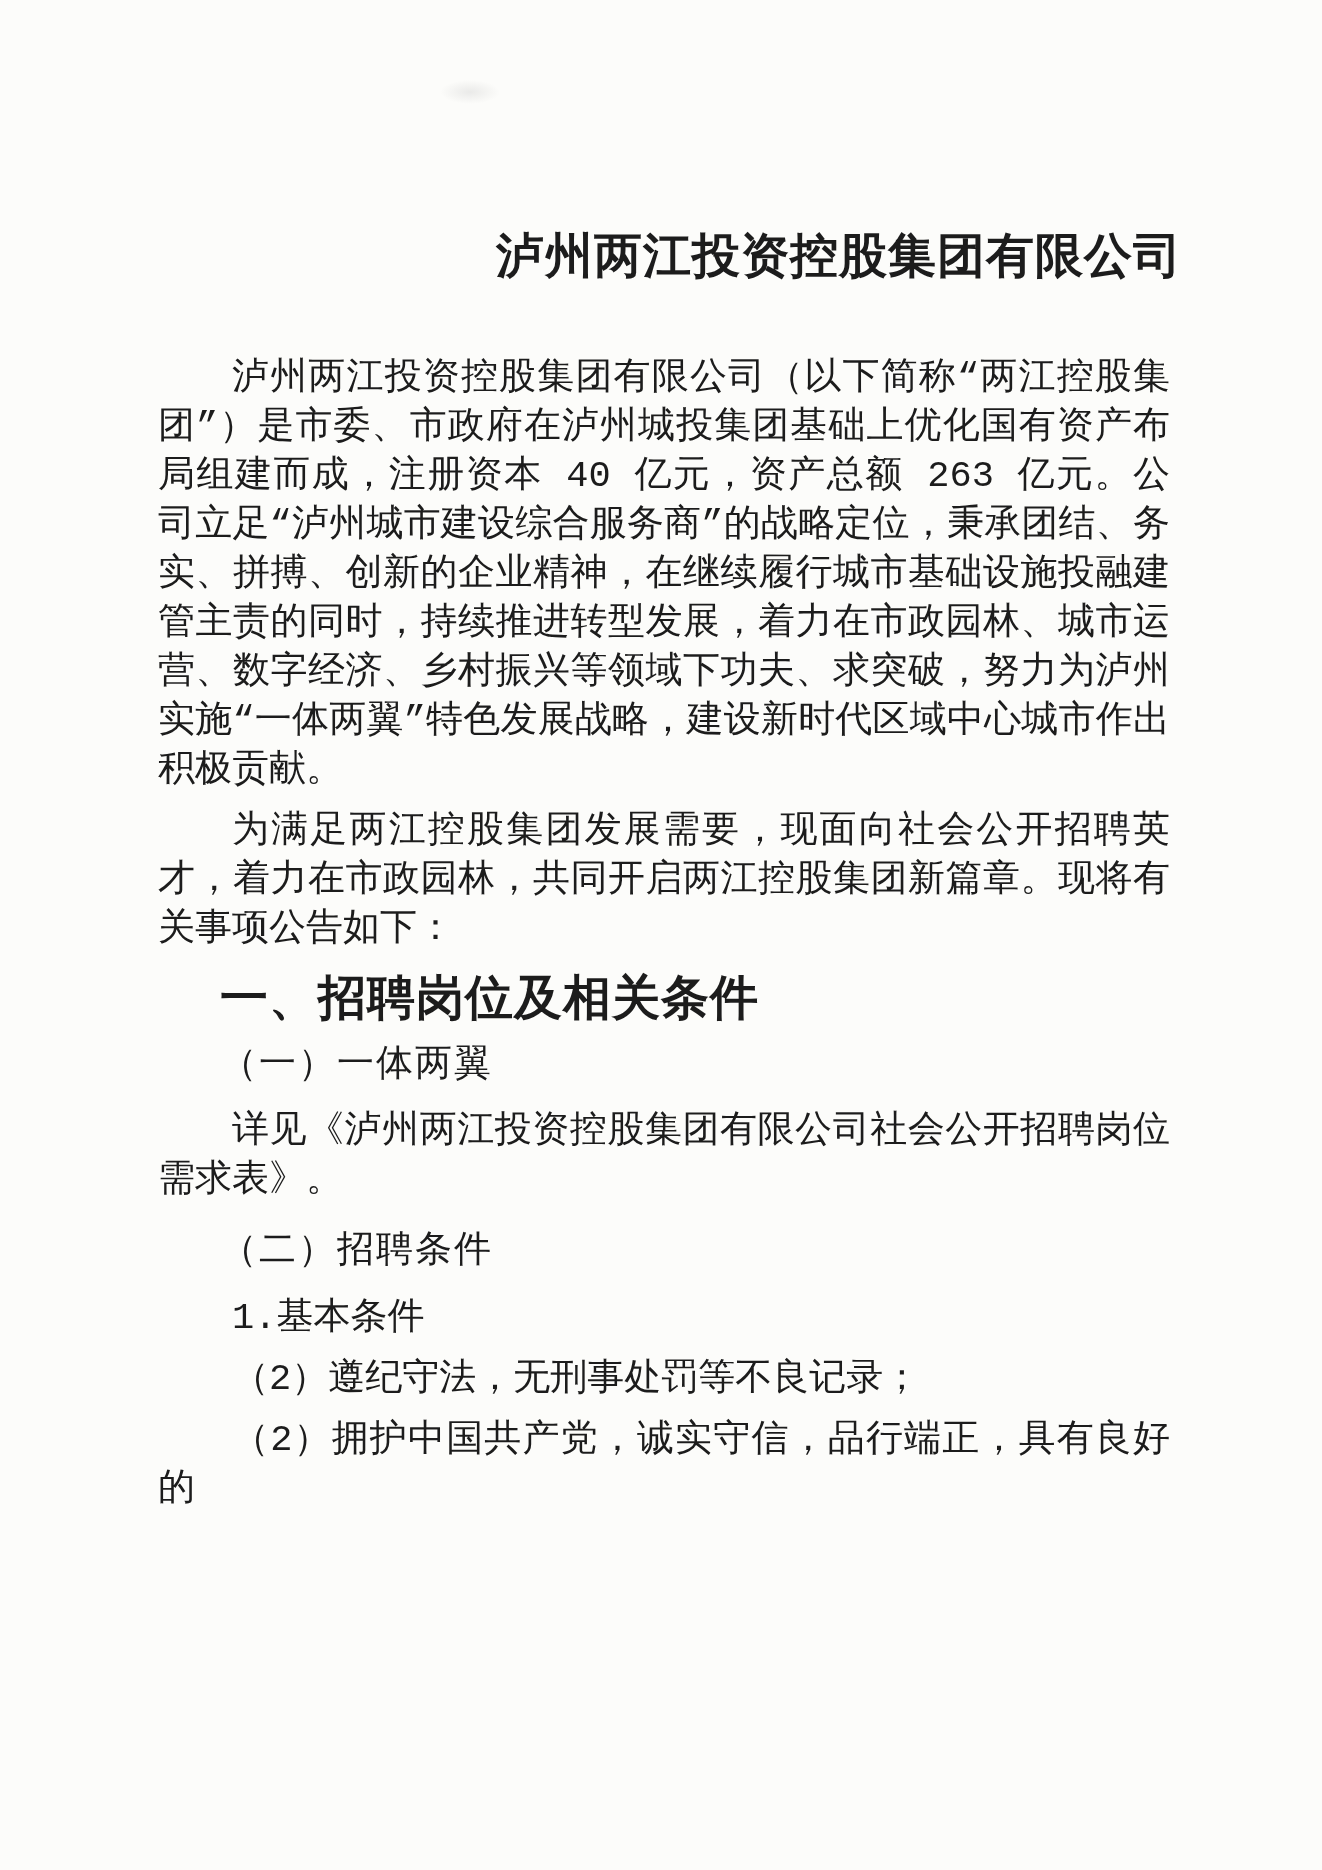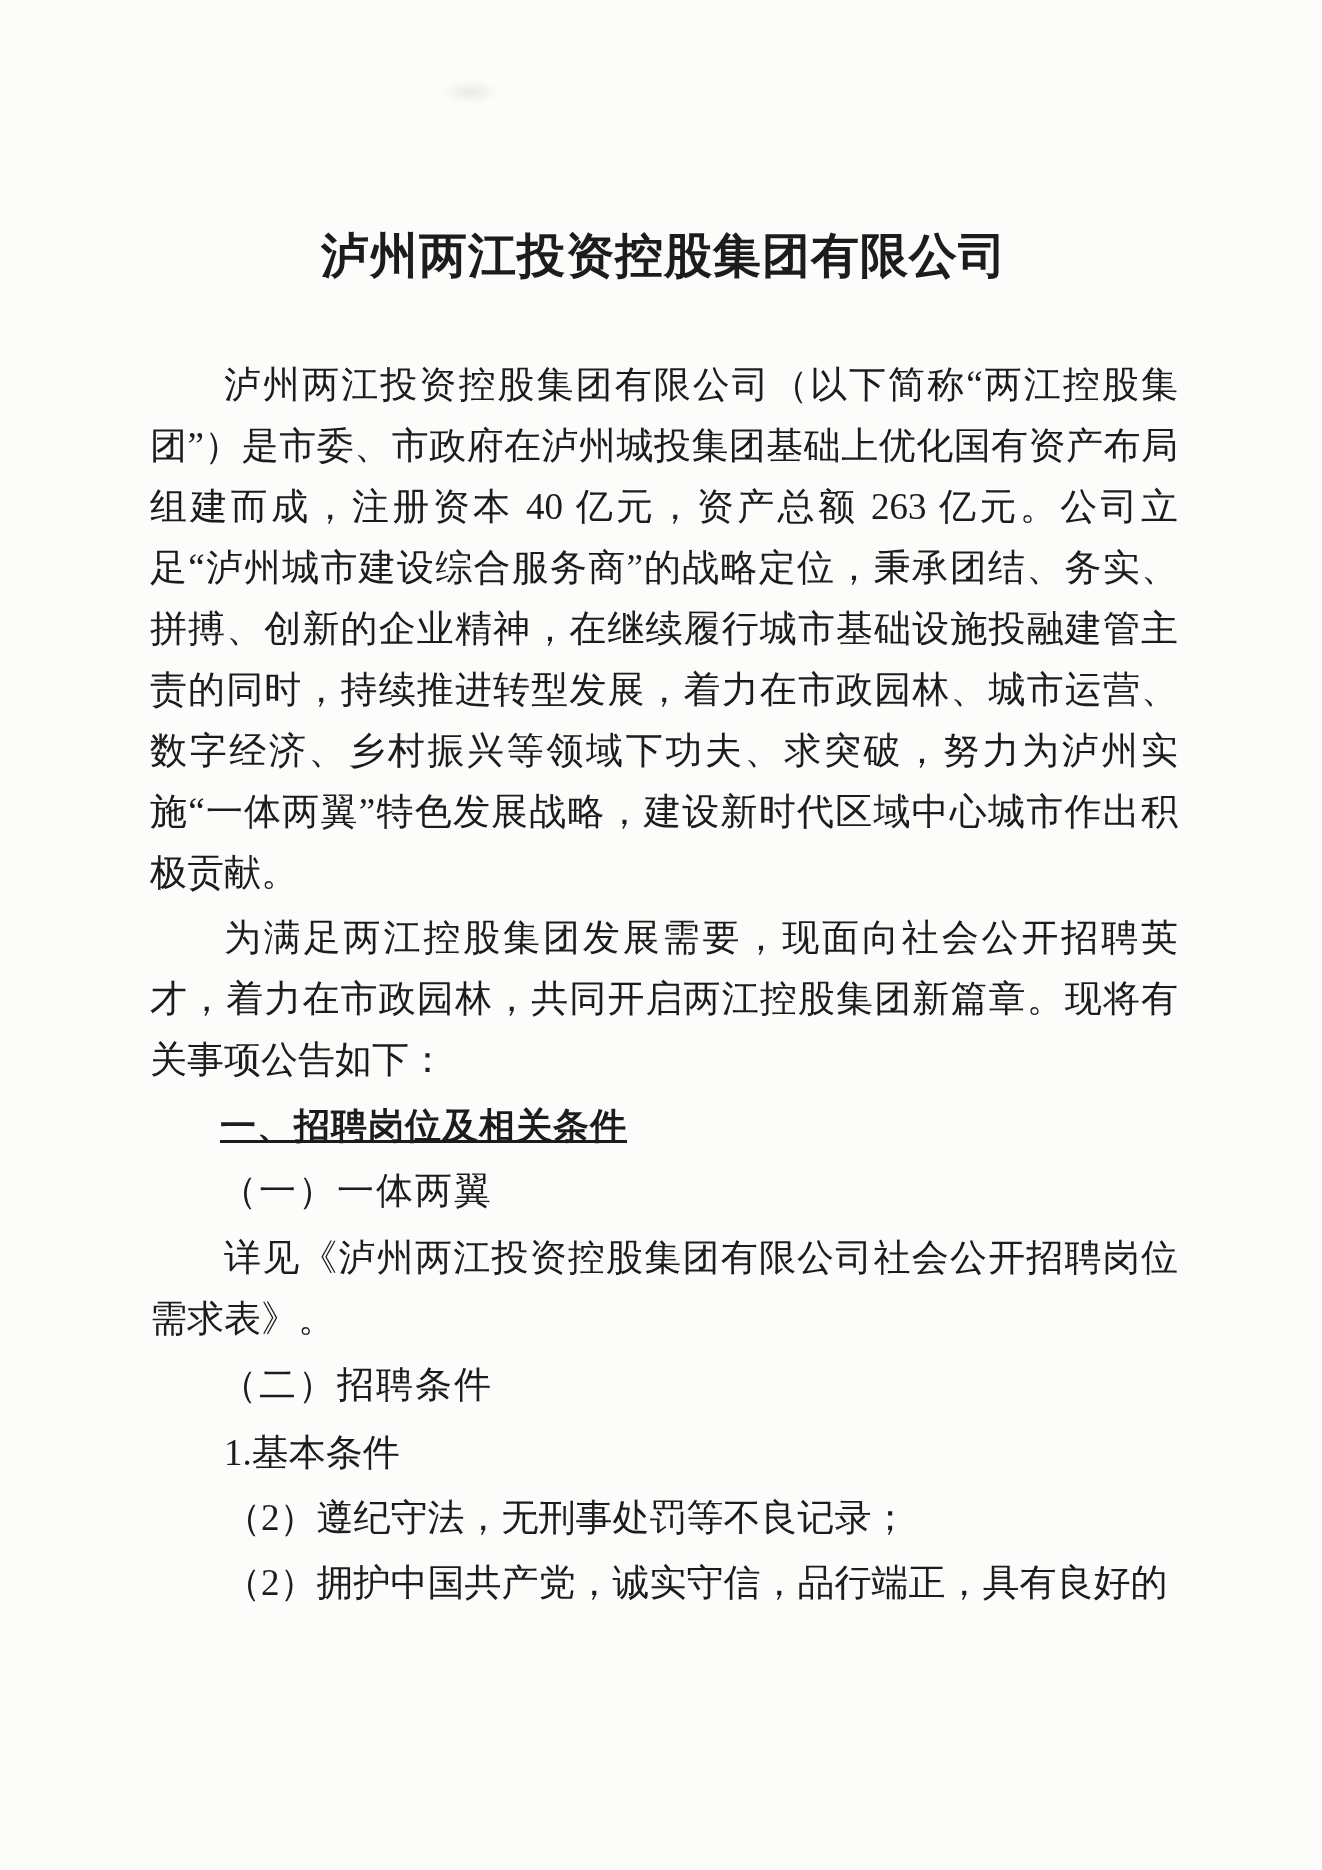--- a/index.html
+++ b/index.html
@@ -37,39 +37,40 @@
   .doc-title {
     margin: 0 0 64px 0;
     text-align: center;
     font-weight: 700;
     font-size: 48px;
     line-height: 68px;
     letter-spacing: 1px;
   }
   .doc-title .title-line {
     display: block;
+    text-align: right;
   }
   .para {
-    margin: 4px;
+    margin: 12px;
     font-size: 37px;
-    line-height: 61px;
+    line-height: 49px;
     text-align: justify;
     text-justify: inter-character;
     word-break: break-all;
     text-indent: 74px;
+    font-family: Liberation Mono, monospace;
   }
   .section-heading {
     margin: 0;
     font-family: "Liberation Sans", sans-serif;
     font-weight: 700;
-    font-size: 36px;
+    font-size: 48px;
     line-height: 64.5px;
     text-indent: 74px;
     letter-spacing: 1px;
-    text-decoration: underline;
   }
   .sub-heading {
     margin: 0;
     font-size: 37px;
     line-height: 64.5px;
     text-indent: 74px;
     letter-spacing: 2px;
   }
 </style>
 </head>

